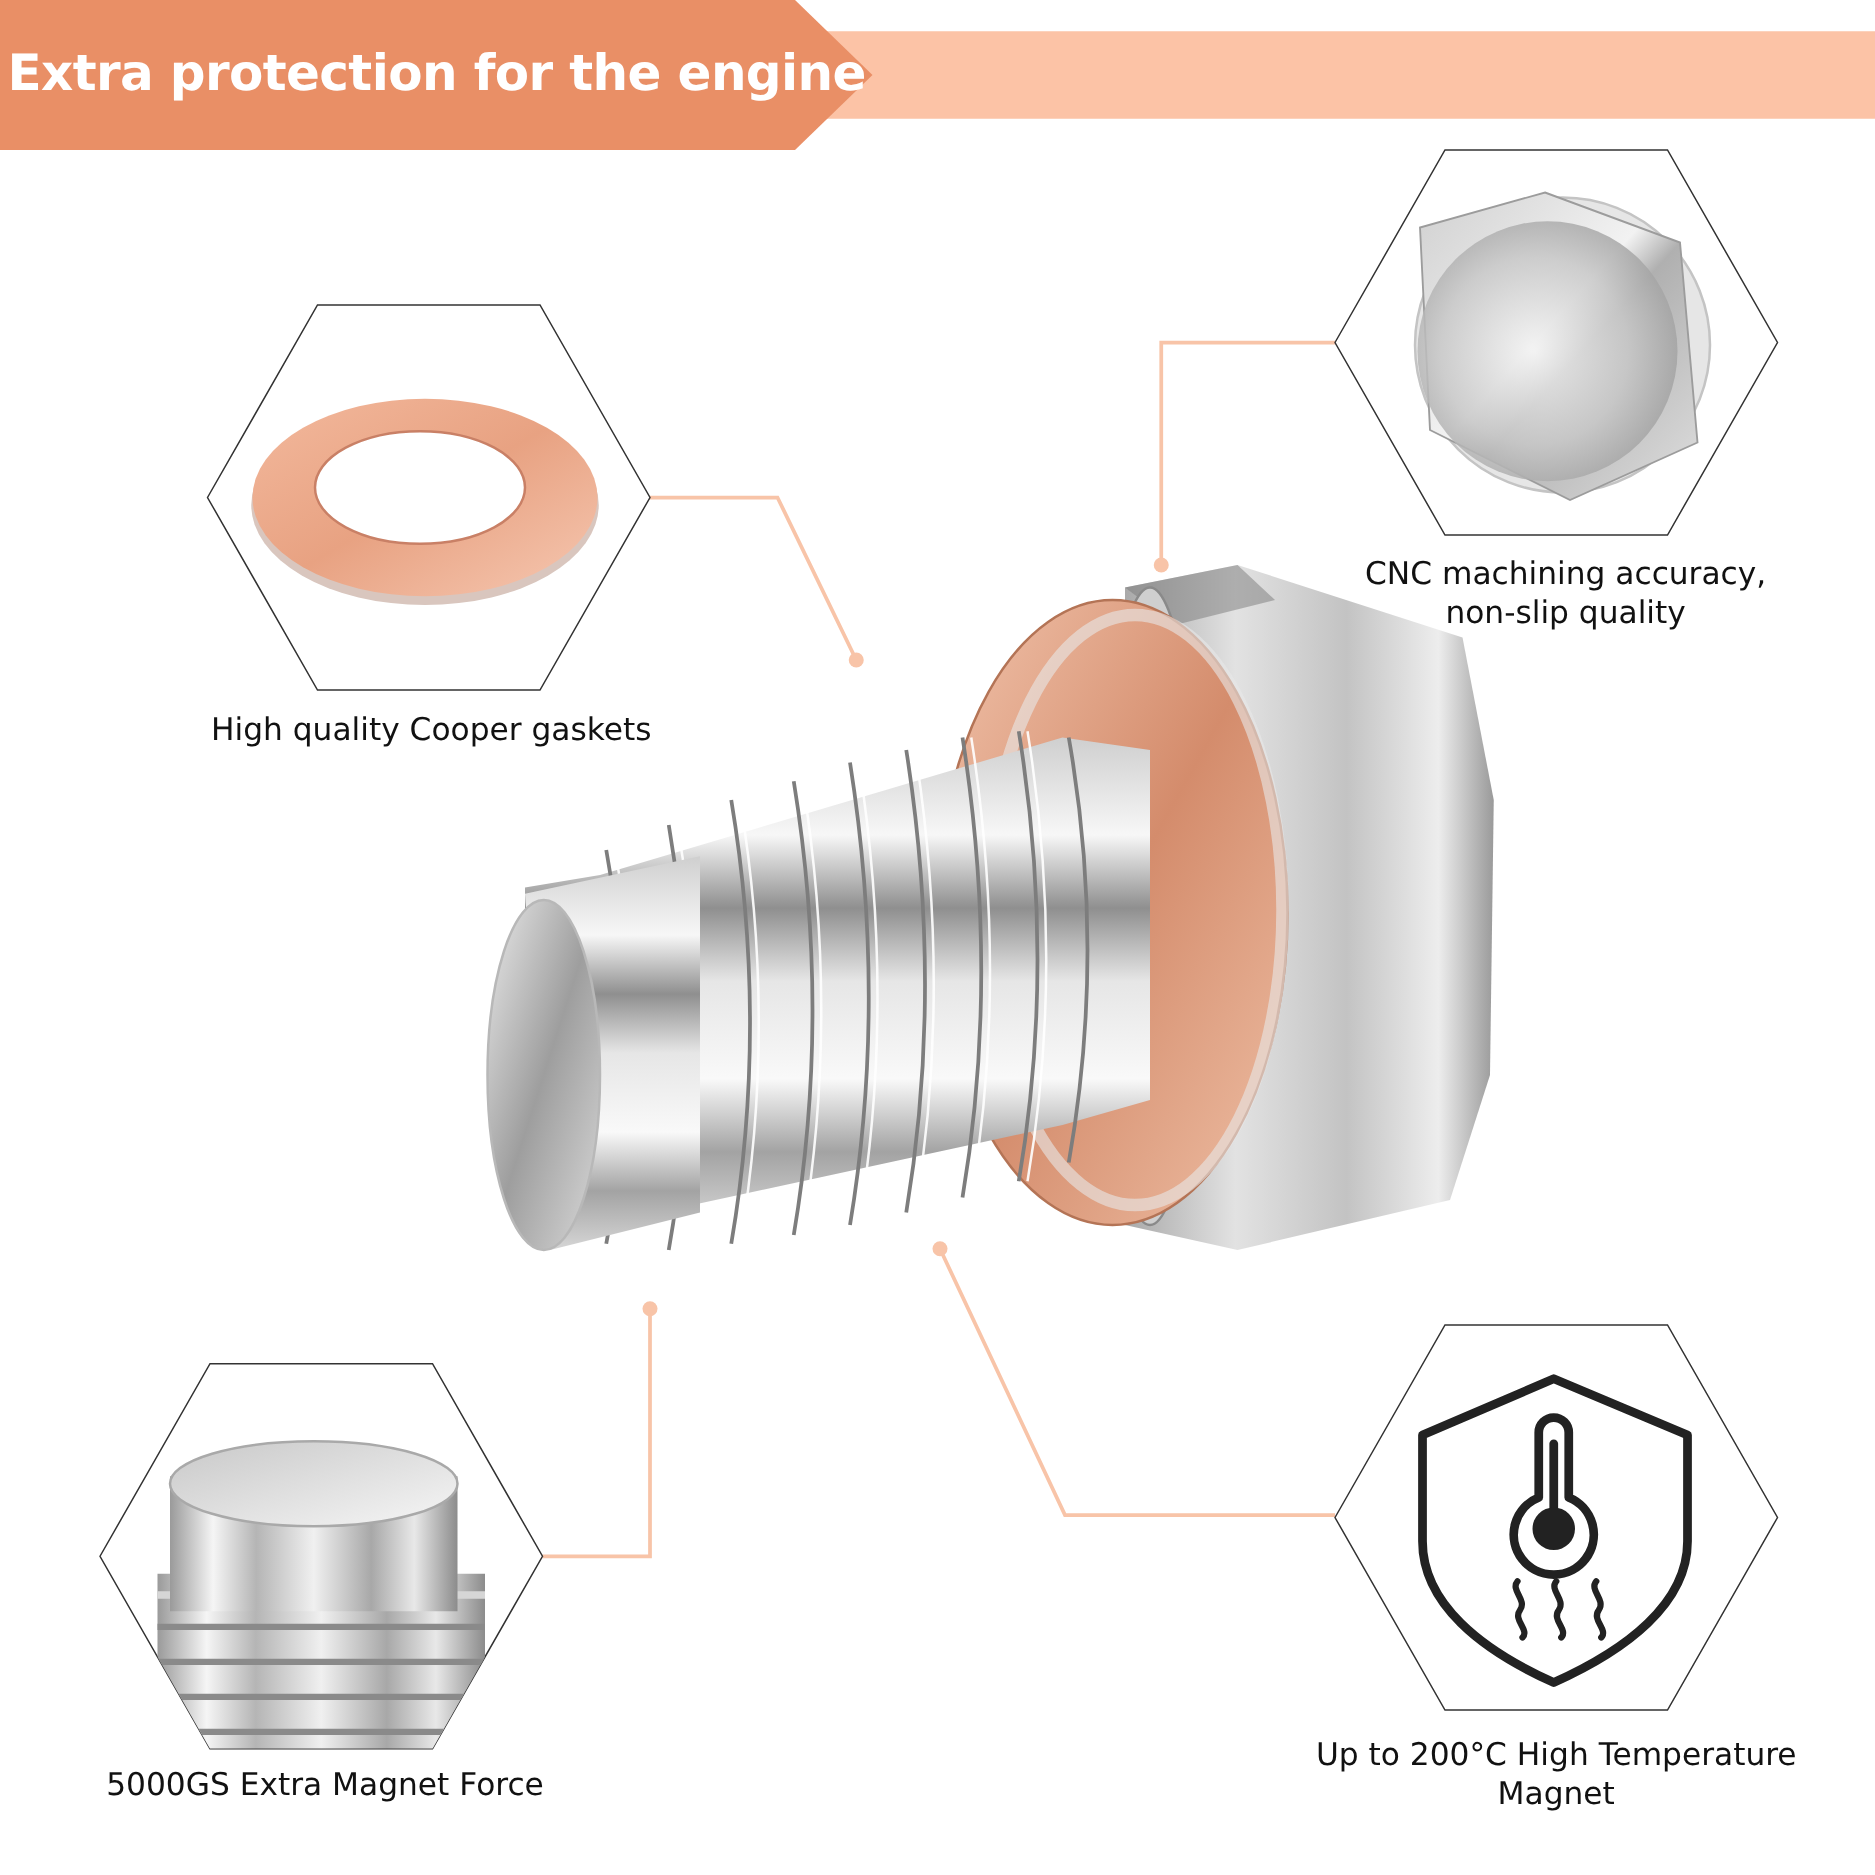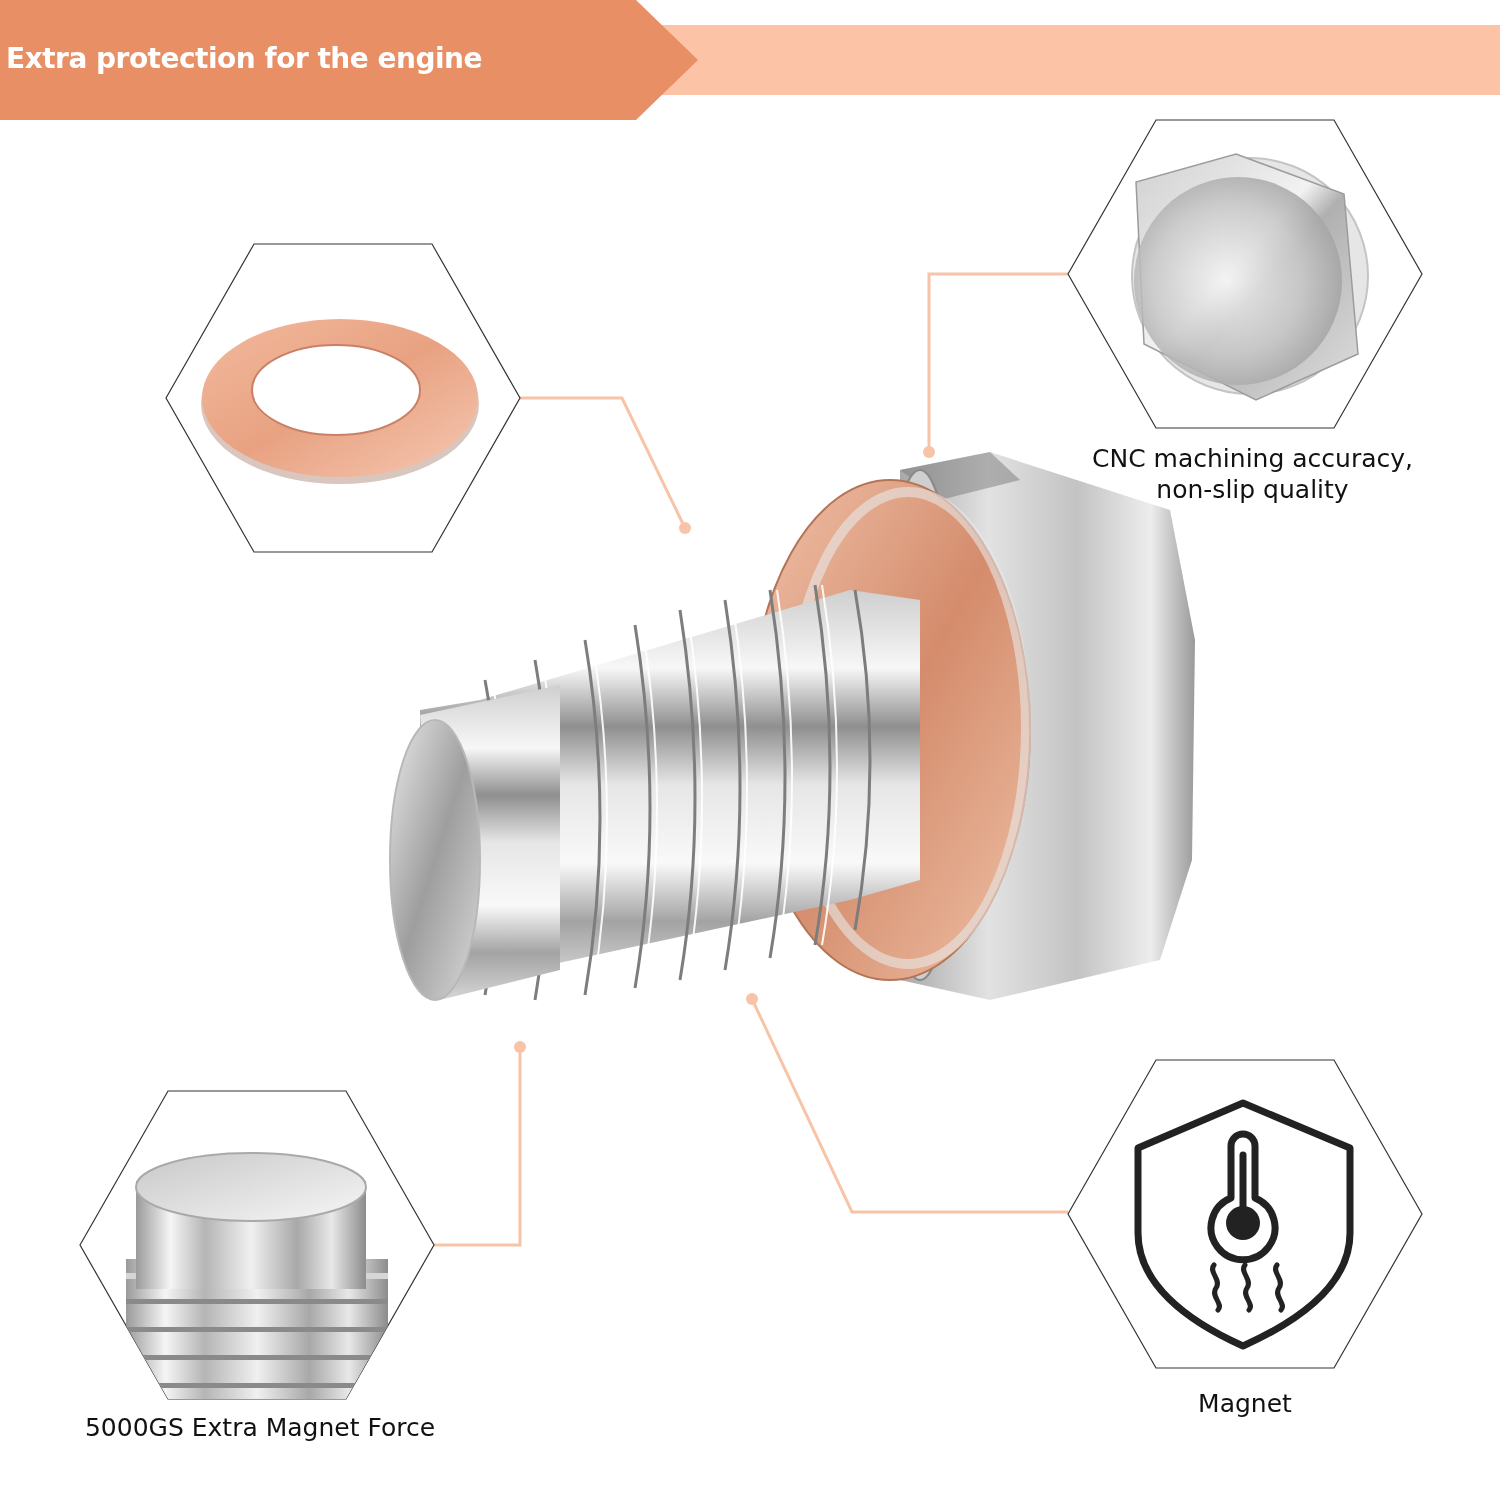--- a/index.html
+++ b/index.html
@@ -3,21 +3,21 @@
 <meta charset="utf-8">
 <style>
   html, body { margin:0; padding:0; background:#ffffff; }
   body { width:1500px; height:1500px; position:relative; overflow:hidden;
          font-family: "DejaVu Sans", "Liberation Sans", sans-serif; }
   .abs { position:absolute; }
   
   .banner-light { left:640px; top:25px; width:860px; height:70px; background:#fcc3a6; }
   .banner-dark { left:0; top:0; width:700px; height:120px; }
   .banner-title { left:6px; top:28px; height:62px; line-height:62px; color:#ffffff;
-                  font-family:"DejaVu Sans", sans-serif; font-weight:bold; font-size:28px;
+                  font-family:"DejaVu Sans", sans-serif; font-weight:bold; font-size:40px;
                   letter-spacing:-0.5px; white-space:nowrap; }
   
   .caption { color:#111111; font-family:"DejaVu Sans", sans-serif; font-size:25px;
              line-height:31px; text-align:center; white-space:nowrap; }
   svg { display:block; }
 </style>
 </head>
 <body>
 
 <div class="abs banner-light"></div>
@@ -54,20 +54,21 @@
     </linearGradient>
   </defs>
   <polygon points="2,156 90,2 268,2 356,156 268,310 90,310" fill="#fff" stroke="#333" stroke-width="1.2"></polygon>
   <g>
     <ellipse cx="176" cy="162" rx="139" ry="80" fill="#d9c6be"></ellipse>
     <ellipse cx="176" cy="156" rx="138" ry="79" fill="url(#copperG)"></ellipse>
     <ellipse cx="172" cy="148" rx="84" ry="45" fill="#ffffff" stroke="#c98066" stroke-width="2"></ellipse>
   </g>
 </svg>
 <div class="abs caption" style="left:140px;top:568px;width:410px;">
+  <div>High quality Cooper gaskets</div>
 </div>
 
 <svg class="abs" style="left:1066px;top:118px" width="358" height="312" viewBox="0 0 358 312">
   <defs>
     <radialGradient id="steelR" cx="0.45" cy="0.5" r="0.6">
       <stop offset="0" stop-color="#f4f4f4"></stop>
       <stop offset="0.6" stop-color="#c8c8c8"></stop>
       <stop offset="1" stop-color="#9a9a9a"></stop>
     </radialGradient>
     <linearGradient id="steelL" x1="0" y1="0" x2="1" y2="1">
@@ -130,20 +131,21 @@
     <path d="M177,45 L284,90 L284,175 C284,225 235,262 177,288 C119,262 72,225 72,175 L72,90 Z"></path>
     <path d="M165,140 L165,88 A12,12 0 0 1 189,88 L189,140 A32,32 0 1 1 165,140 Z"></path>
     <line x1="177" y1="97" x2="177" y2="148"></line>
     <circle cx="177" cy="165" r="17" fill="#222" stroke="none"></circle>
     <path d="M148,207 C142,214 156,222 150,230 C144,238 158,246 152,252" stroke-width="5"></path>
     <path d="M179,207 C173,214 187,222 181,230 C175,238 189,246 183,252" stroke-width="5"></path>
     <path d="M211,207 C205,214 219,222 213,230 C207,238 221,246 215,252" stroke-width="5"></path>
   </g>
 </svg>
 <div class="abs caption" style="left:1020px;top:1388px;width:450px;">
+  <div>Up to 200°C High Temperature</div>
   <div>Magnet</div>
 </div>
 
 <svg class="abs" style="left:380px;top:440px" width="830" height="580" viewBox="0 0 830 580">
   <defs>
     <linearGradient id="bodyChrome" x1="0" y1="0" x2="0" y2="1">
       <stop offset="0" stop-color="#cfcfcf"></stop>
       <stop offset="0.2" stop-color="#f7f7f7"></stop>
       <stop offset="0.35" stop-color="#8f8f8f"></stop>
       <stop offset="0.5" stop-color="#e6e6e6"></stop>

